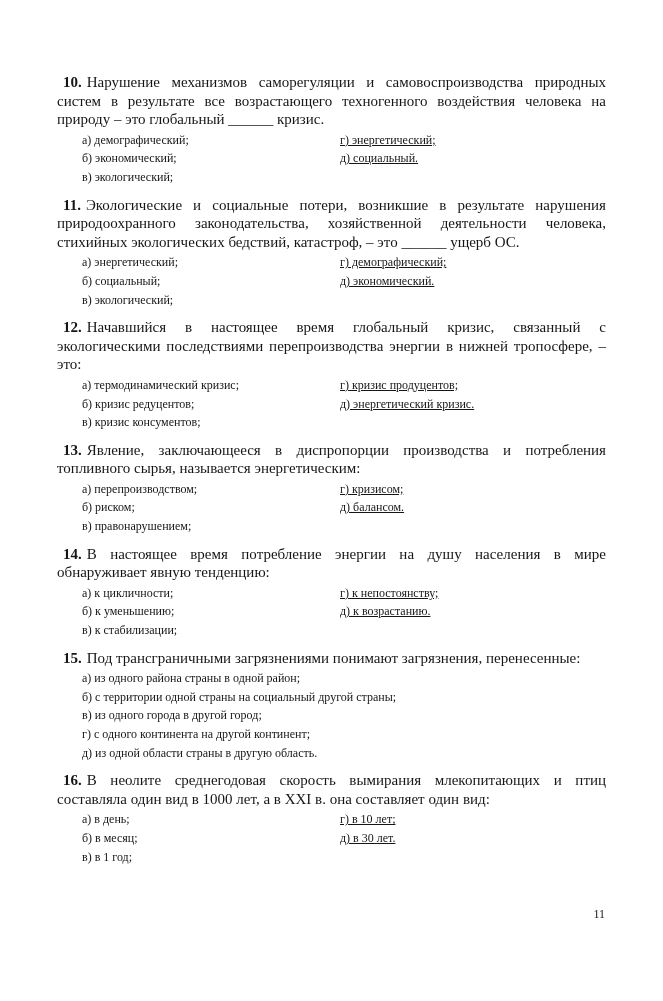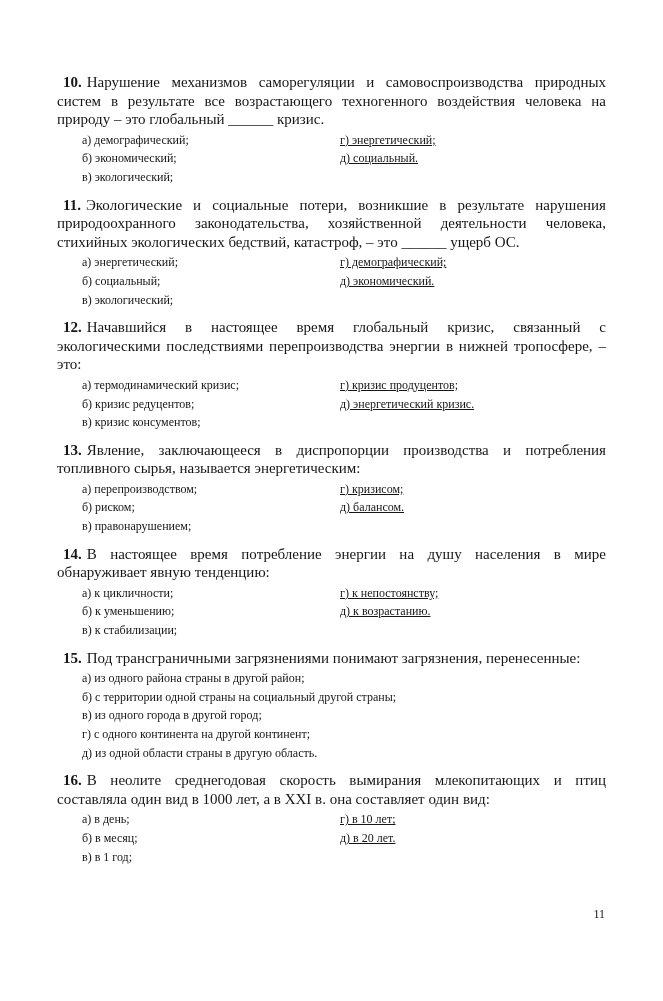--- a/index.html
+++ b/index.html
@@ -130,39 +130,39 @@
         <div class="opt">г) к непостоянству;</div>
         <div class="opt">д) к возрастанию.</div>
       </div>
     </div>
   </section>
 
   <section class="question">
     <p class="q-text"><b class="q-num">15.</b><span>Под трансграничными загрязнениями понимают загрязнения, перенесенные:</span></p>
     <div class="options full">
       <div class="col-left">
-        <div class="opt">а) из одного района страны в другой район;</div>
+        <div class="opt">а) из одного района страны в одной район;</div>
         <div class="opt">б) с территории одной страны на социальный другой страны;</div>
         <div class="opt">в) из одного города в другой город;</div>
         <div class="opt">г) с одного континента на другой континент;</div>
         <div class="opt">д) из одной области страны в другую область.</div>
       </div>
     </div>
   </section>
 
   <section class="question">
     <p class="q-text"><b class="q-num">16.</b><span>В неолите среднегодовая скорость вымирания млекопитающих и птиц составляла один вид в 1000 лет, а в XXI в. она составляет один вид:</span></p>
     <div class="options">
       <div class="col-left">
         <div class="opt">а) в день;</div>
         <div class="opt">б) в месяц;</div>
         <div class="opt">в) в 1 год;</div>
       </div>
       <div class="col-right">
         <div class="opt">г) в 10 лет;</div>
-        <div class="opt">д) в 20 лет.</div>
+        <div class="opt">д) в 30 лет.</div>
       </div>
     </div>
   </section>
 
 </div>
 
 <div class="page-number">11</div>
 
 </body></html>

